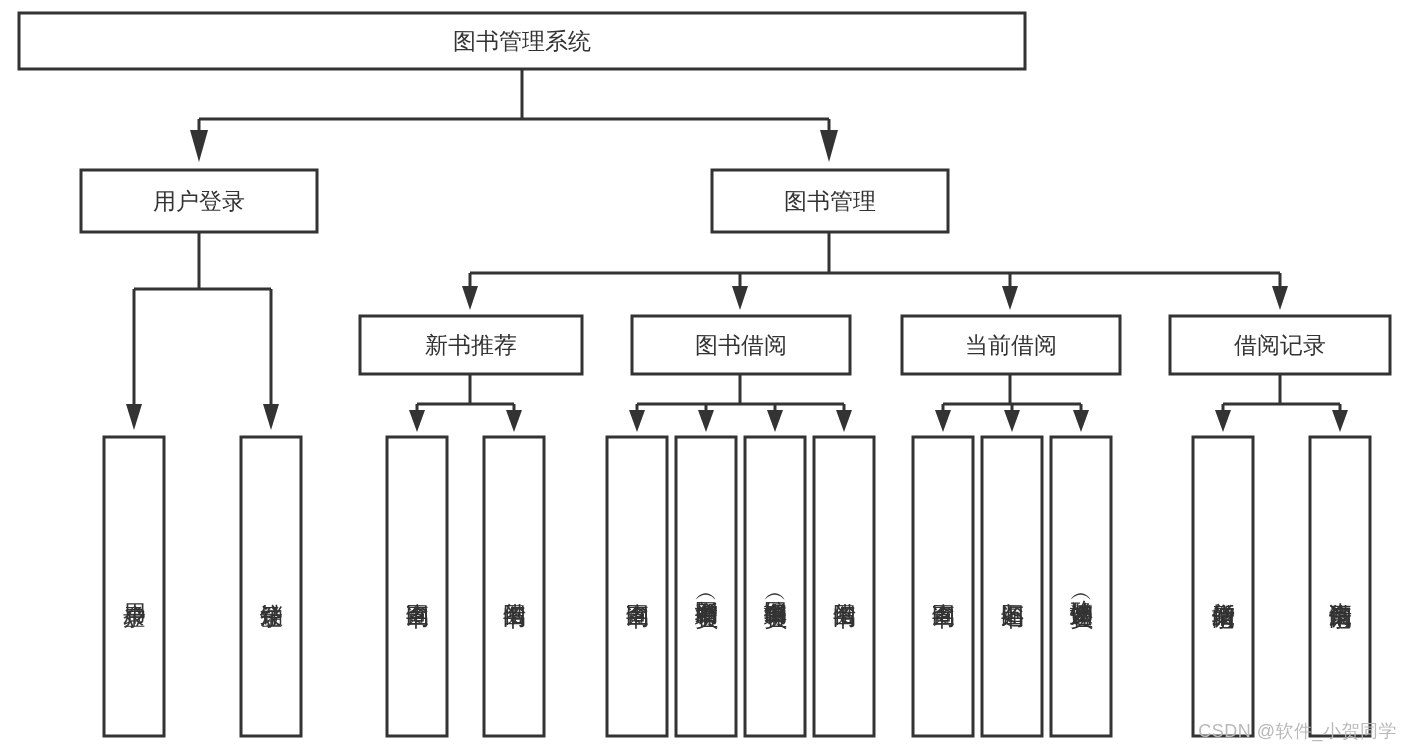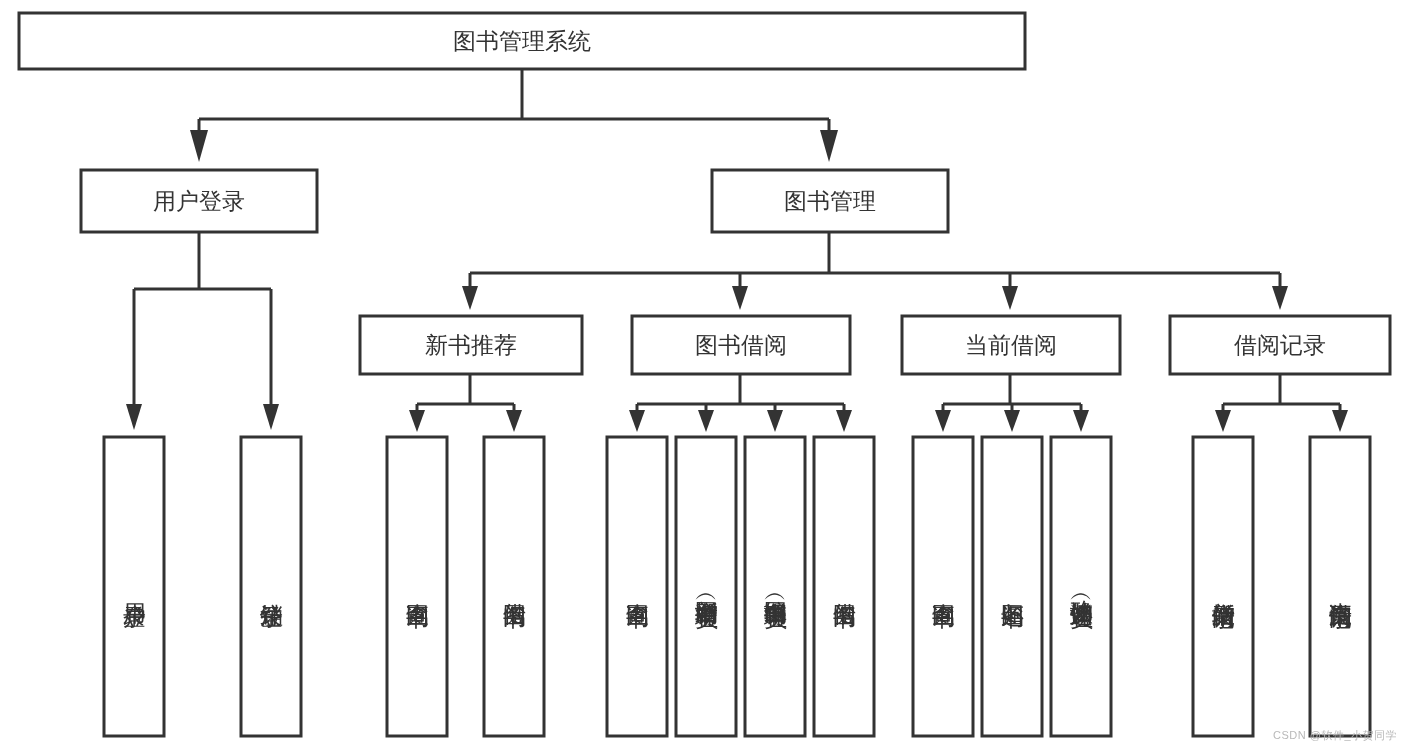--- a/index.html
+++ b/index.html
@@ -64,21 +64,21 @@
     letter-spacing: 1px;
     white-space: nowrap;
     pointer-events: none;
     box-sizing: border-box;
   }
   .watermark {
     position: absolute;
     right: 8px;
     bottom: 4px;
     font-family: "Liberation Sans", "DejaVu Sans", sans-serif;
-    font-size: 11px;
+    font-size: 18px;
     color: #b9b9b9;
     letter-spacing: 0.5px;
     white-space: nowrap;
     user-select: none;
     text-align: center;
   }
 </style>
 </head>
 <body>
 

